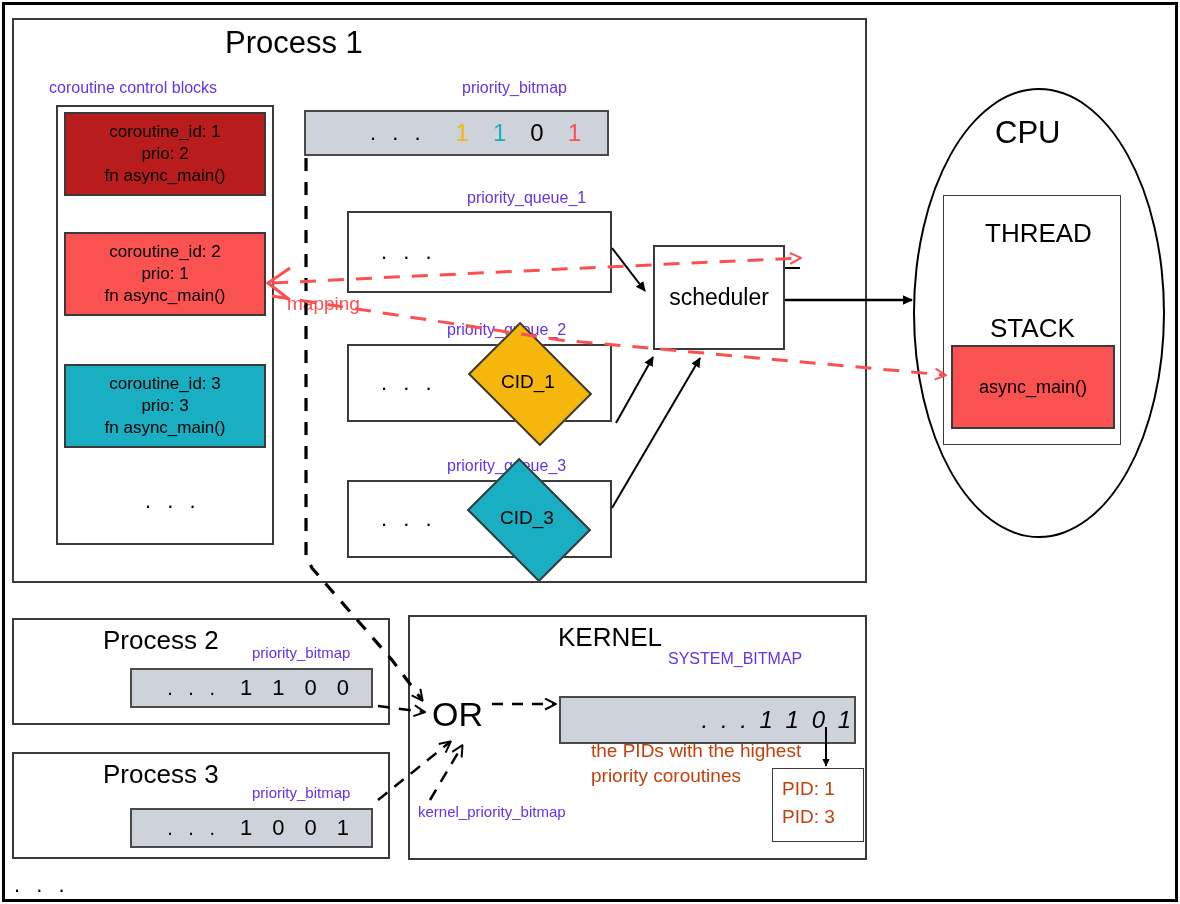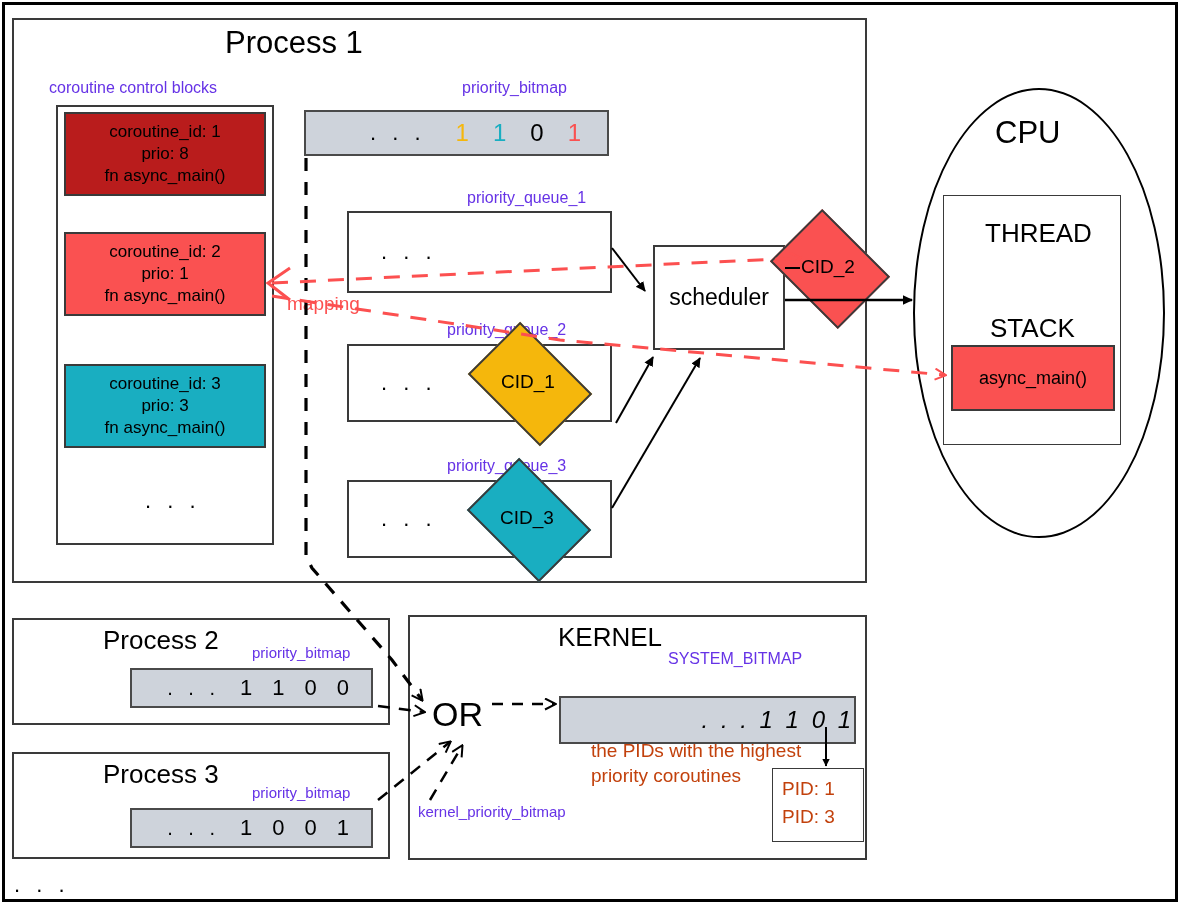--- a/index.html
+++ b/index.html
@@ -132,21 +132,21 @@
   <div class="abs box" style="left:12px; top:18px; width:855px; height:565px;"></div>
 
   <div class="abs title-big" style="left:225px; top:25px;">Process 1</div>
 
   <div class="abs label-purple" style="left:49px; top:79px;">coroutine control blocks</div>
 
   <div class="abs box" style="left:56px; top:105px; width:218px; height:440px;"></div>
 
   <div class="abs ccb" id="ccb0" style="left: 64px; top: 112px; width: 202px; height: 84px; background: #b91c1c;">
     <div>coroutine_id: 1</div>
-    <div>prio: 8</div>
+    <div>prio: 2</div>
     <div>fn async_main()</div>
   </div>
 
   <div class="abs ccb" id="ccb1" style="left: 64px; top: 232px; width: 202px; height: 84px; background: rgb(250, 81, 81);">
     <div>coroutine_id: 2</div>
     <div>prio: 1</div>
     <div>fn async_main()</div>
   </div>
 
   <div class="abs ccb" id="ccb2" style="left: 64px; top: 364px; width: 202px; height: 84px; background: rgb(25, 174, 193);">
@@ -187,35 +187,31 @@
   </div>
   <div class="diamond-wrap" id="cid3-diamond" style="left:478px; top:483px; width:98px; height:70px;">
     <span class="diamond-shape" id="cid3-shape" style="background: rgb(25, 174, 193);"></span>
     <span class="diamond-text">CID_3</span>
   </div>
 
   <div class="abs box" style="left:653px; top:245px; width:132px; height:105px; display:flex; align-items:center; justify-content:center;">
     <span style="font-size:23px; color:#000;">scheduler</span>
   </div>
 
-  <div class="diamond-wrap" id="cid2-diamond" style="left:782px; top:232px; width:92px; height:70px;">
-    <span class="diamond-shape" id="cid2-shape" style="background: rgb(250, 81, 81);"></span>
-    <span class="diamond-text">CID_2</span>
-  </div>
 
   <div class="abs mapping-label" style="left:287px; top:293px;">mapping</div>
 
   <div class="abs" style="left:913px; top:88px; width:252px; height:450px; border:2px solid #000; border-radius:50%;"></div>
   <div class="abs title-big" style="left:995px; top:115px;">CPU</div>
 
   <div class="abs box-thin" style="left:943px; top:195px; width:178px; height:250px;"></div>
   <div class="abs title-mid" style="left:985px; top:218px;">THREAD</div>
   <div class="abs title-mid" style="left:990px; top:313px;">STACK</div>
 
-  <div class="abs" id="stack-frame" style="left: 951px; top: 345px; width: 164px; height: 66px; border: 2px solid rgb(58, 58, 58); display: flex; align-items: center; justify-content: center; background: rgb(250, 81, 81); text-align: center;">
+  <div class="abs" id="stack-frame" style="left: 951px; top: 345px; width: 164px; height: 84px; border: 2px solid rgb(58, 58, 58); display: flex; align-items: center; justify-content: center; background: rgb(250, 81, 81); text-align: center;">
     <span style="font-size:18px; color:#000;">async_main()</span>
   </div>
 
   <div class="abs box" style="left:12px; top:618px; width:378px; height:107px;"></div>
   <div class="abs title-mid" style="left:103px; top:625px;">Process 2</div>
   <div class="abs label-purple sm" style="left:252px; top:644px;">priority_bitmap</div>
   <div class="abs bitmap" style="left:130px; top:668px; width:243px; height:40px; padding-right:12px;">
     <span class="dots" style="margin-right:10px; font-size:20px;">. . .</span>
     <span class="bit" style="font-size:22px; margin:0 10px;">1</span>
     <span class="bit" style="font-size:22px; margin:0 10px;">1</span>

